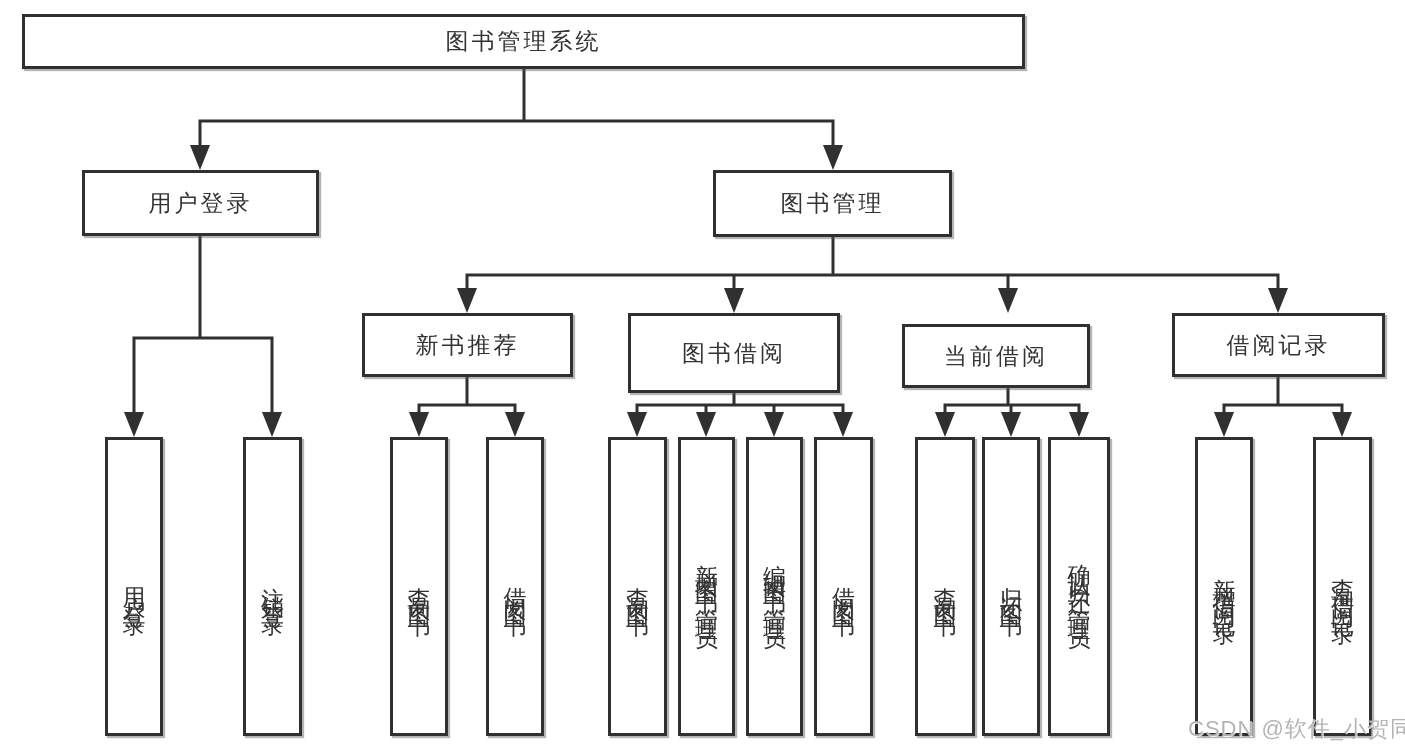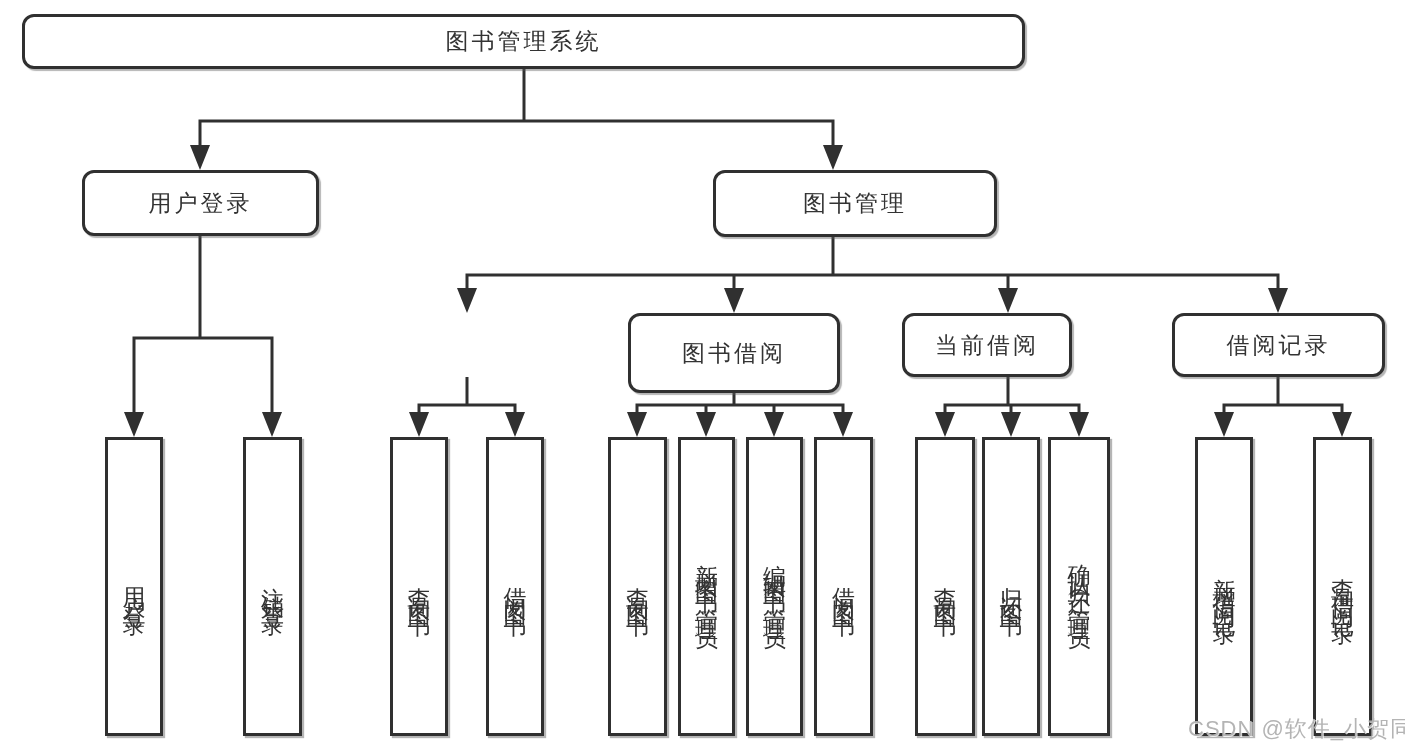--- a/index.html
+++ b/index.html
@@ -24,21 +24,20 @@
     background:var(--box_bg);
     border:3px solid var(--line);
     display:flex;align-items:center;justify-content:center;
     z-index:1;
     box-shadow:2px 2px 1px rgba(90,90,90,0.45);
   }
   .hbox{
     font-size:23px;
     letter-spacing:3px;
     white-space:nowrap;
-    border-radius:12px;
   }
   .vbox span{
     writing-mode:vertical-rl;
     text-orientation:mixed;
     font-size:23px;
     letter-spacing:9px;
     line-height:1;
   }
   .watermark{
     position:absolute;
@@ -93,24 +92,25 @@
       <polygon points="1001,412 1021,412 1011,437"></polygon>
       <polygon points="1069,412 1089,412 1079,437"></polygon>
       <polygon points="1214,412 1234,412 1224,437"></polygon>
       <polygon points="1332,412 1352,412 1342,437"></polygon>
     </g>
   </svg>
 
   <div class="box hbox" style="left:22px;top:14px;width:1003px;height:55px;">图书管理系统</div>
 
   <div class="box hbox" style="left:82px;top:170px;width:237px;height:66px;">用户登录</div>
-  <div class="box hbox" style="left:713px;top:170px;width:284px;height:67px;">图书管理</div>
+  <div class="box hbox" style="left:713px;top:170px;width:239px;height:67px;">图书管理</div>
 
+  <div class="box hbox" style="left:362px;top:313px;width:211px;height:64px;">新书推荐</div>
   <div class="box hbox" style="left:628px;top:313px;width:212px;height:80px;">图书借阅</div>
-  <div class="box hbox" style="left:902px;top:313px;width:170px;height:64px;">当前借阅</div>
+  <div class="box hbox" style="left:902px;top:324px;width:188px;height:64px;">当前借阅</div>
   <div class="box hbox" style="left:1172px;top:313px;width:213px;height:64px;">借阅记录</div>
 
   <div class="box vbox" style="left:105px;top:437px;width:58px;height:299px;">
     <span>用户登录</span>
   </div>
   <div class="box vbox" style="left:243px;top:437px;width:59px;height:299px;">
     <span>注销登录</span>
   </div>
 
   <div class="box vbox" style="left:390px;top:437px;width:58px;height:299px;">

